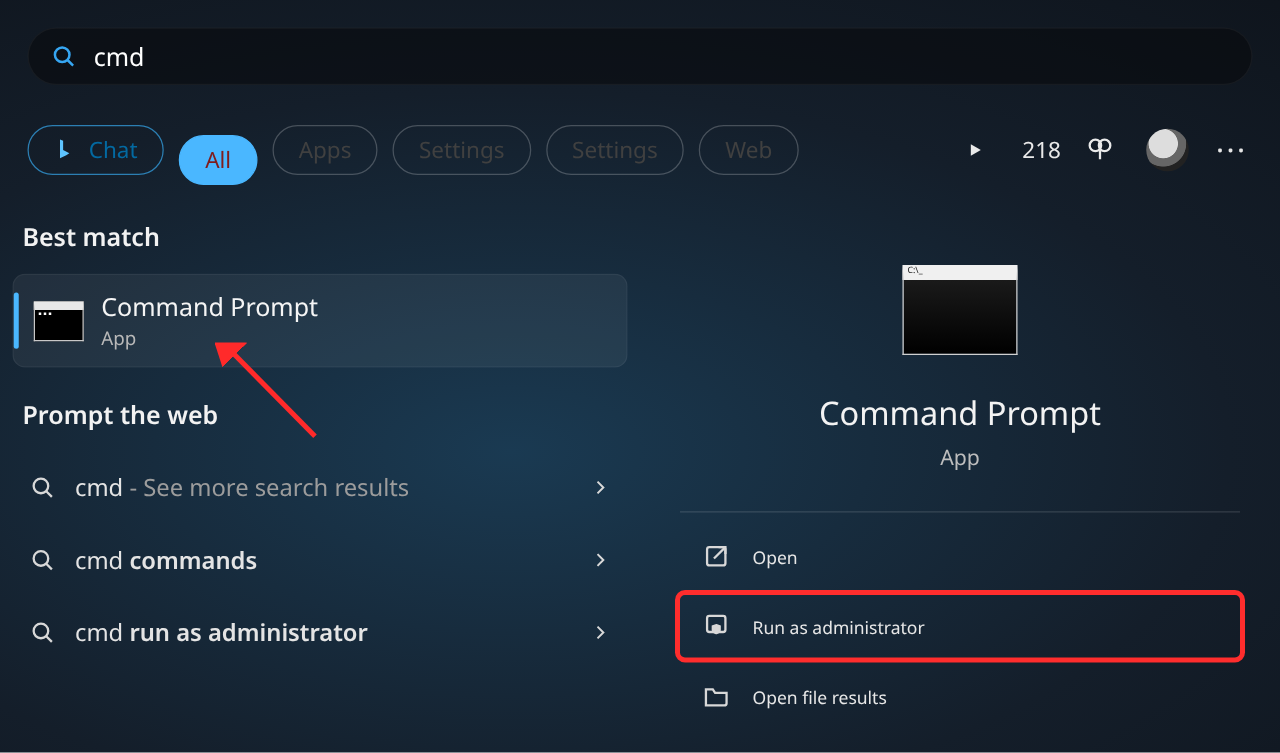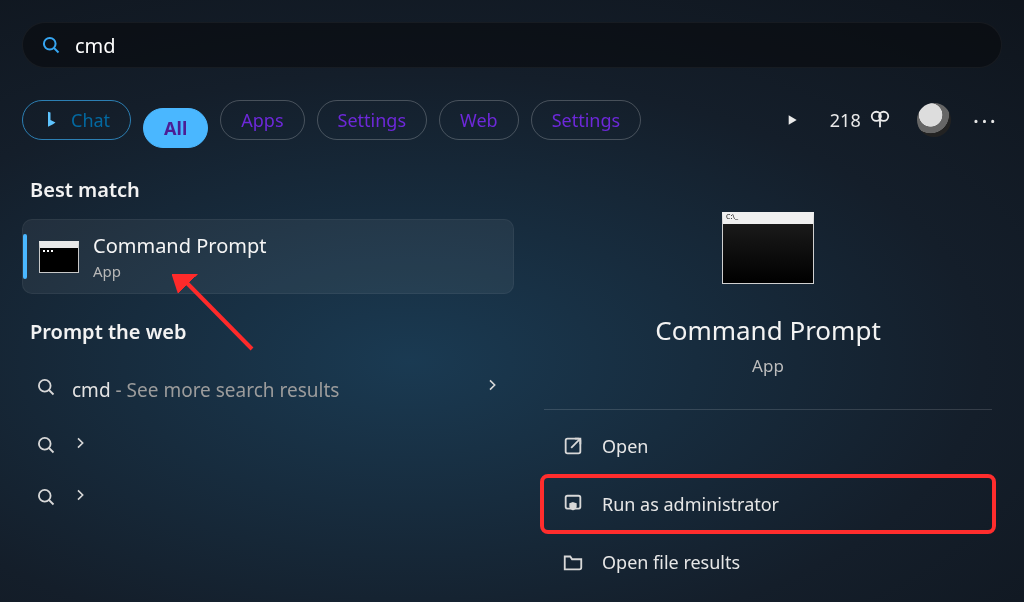--- a/index.html
+++ b/index.html
@@ -36,39 +36,39 @@
     gap: 12px;
   }
   .pill {
     height: 40px;
     display: inline-flex;
     align-items: center;
     gap: 8px;
     padding: 0 20px;
     border-radius: 22px;
     font-size: 18px;
-    color: #6d28d9;
+    color: #404040;
     border: 1.5px solid rgba(255,255,255,0.22);
     cursor: pointer;
     user-select: none;
   }
   .pill.chat { color:#0369a1; border-color:#2c7fb3; }
-  .pill.all  { background:#4ab7ff; color:#4c1d95; border-color:#4ab7ff; font-weight:700;margin-top:16px; }
+  .pill.all  { background:#4ab7ff; color:#7f1d1d; border-color:#4ab7ff; font-weight:400;margin-top:16px; }
   .spacer { flex: 1; }
   .play-icon { padding: 0 10px; }
-  .points { display:flex; align-items:center; gap:8px; font-size:18px; color:#e9e9e9; padding:0 8px;text-align:center; }
+  .points { display:flex; align-items:center; gap:20px; font-size:18px; color:#e9e9e9; padding:0 8px;text-align:center; }
   .avatar {
     width:34px; height:34px; border-radius:50%;
     background: radial-gradient(circle at 40% 35%, #ddd 0 38%, #666 40% 60%, #222 62%);
     margin:0 6px;
   }
   .more-dots { font-size:24px; letter-spacing:2px; color:#e6e6e6; padding:0 4px; cursor:pointer; }
 
   
-  .left-col { position:absolute; top:172px; left:22px; width:492px; }
+  .left-col { position:absolute; top:172px; left:10px; width:492px; }
   .right-col { position:absolute; top:172px; left:534px; right:22px; bottom:0; }
 
   .section-heading { font-size:20px; font-weight:600; color:#f2f2f2; margin:4px 8px 16px; }
 
   
   .best-card {
     background: rgba(255,255,255,0.06);
     border: 1px solid rgba(255,255,255,0.05);
     border-radius: 10px;
     display:flex; align-items:center;
@@ -85,21 +85,21 @@
     width:40px; height:32px; background:#000;
     border:1px solid #c8c8c8; border-top:7px solid #e8e8e8;
     position:relative;
   }
   .cmd-thumb-sm::after{ content:""; position:absolute; left:3px; top:2px; width:2px; height:2px; background:#fff; box-shadow:4px 0 #fff, 8px 0 #fff; }
   .best-title { font-size:20px; color:#f5f5f5; }
   .best-sub   { font-size:15px; color:#b8b8b8; margin-top:2px; }
 
   
   .web-item {
-    display:flex; gap:16px;
+    display:flex; align-items:center; gap:16px;
     padding: 16px 14px;
     border-radius:8px;
     cursor:pointer;
   }
   .web-item .txt { font-size:19px; color:#e4e4e4; flex:1; }
   .web-item .txt .muted { color:#9c9c9c; }
   .web-item .txt .bold  { font-weight:600; }
   .web-item .chev { width:16px; height:16px; }
 
   
@@ -112,25 +112,25 @@
     border:1px solid #d0d0d0; border-top:12px solid #f0f0f0;
     position:relative;
   }
   .cmd-thumb-lg::after{ content:"C:\\_"; position:absolute; left:0; top:-12px; font-size:7px; color:#111; padding-left:3px;}
   .preview-title { margin-top:28px; font-size:26px; color:#f3f3f3; }
   .preview-sub   { margin-top:6px; font-size:17px; color:#bdbdbd; }
 
   .hr { height:1px; background:rgba(255,255,255,0.14); margin:32px 10px 8px; }
 
   .action {
-    display:flex; align-items:center; gap:18px;
+    display:flex; align-items:flex-end; gap:18px;
     padding: 16px 20px;
     margin: 2px 8px;
     border-radius:6px;
-    font-size:18px; color:#e7e7e7;
+    font-size:14px; color:#e7e7e7;
     cursor:pointer;
   }
   .action.highlight {
     outline: 4px solid #ff2d2d;
     outline-offset: -2px;
   }
   .action .ico { width:22px; height:22px; display:flex; align-items:center; justify-content:center; }
 
   
   .arrow-anno {
@@ -169,24 +169,24 @@
   <div class="pill all">
     <span>All</span>
   </div>
   <div class="pill">
     <span>Apps</span>
   </div>
   <div class="pill">
     <span>Settings</span>
   </div>
   <div class="pill">
+    <span>Settings</span>
+  </div>
+  <div class="pill">
     <span>Web</span>
-  </div>
-  <div class="pill">
-    <span>Settings</span>
   </div>
 
   <span class="spacer"></span>
 
   <span class="play-icon">
     <svg width="16" height="16" viewBox="0 0 24 24">
         <path fill="#eaeaea" d="M7 5v14l12-7z"></path>
       </svg>
   </span>
 
@@ -235,33 +235,39 @@
     </span>
   </div>
 
   <div class="web-item">
     <span>
       <svg width="20" height="20" viewBox="0 0 24 24" fill="none" class="stroke-muted" stroke-width="2.2">
           <circle cx="10.5" cy="10.5" r="7"></circle>
           <line x1="21" y1="21" x2="15.6" y2="15.6"></line>
         </svg>
     </span>
+    <span class="txt">
+      <span>cmd </span><span class="muted"></span><span class="bold">commands</span>
+    </span>
     <span class="chev">
       <svg viewBox="0 0 24 24" fill="none" class="stroke-muted" stroke-width="2.4">
           <polyline points="9 5 16 12 9 19"></polyline>
         </svg>
     </span>
   </div>
 
   <div class="web-item">
     <span>
       <svg width="20" height="20" viewBox="0 0 24 24" fill="none" class="stroke-muted" stroke-width="2.2">
           <circle cx="10.5" cy="10.5" r="7"></circle>
           <line x1="21" y1="21" x2="15.6" y2="15.6"></line>
         </svg>
+    </span>
+    <span class="txt">
+      <span>cmd </span><span class="muted"></span><span class="bold">run as administrator</span>
     </span>
     <span class="chev">
       <svg viewBox="0 0 24 24" fill="none" class="stroke-muted" stroke-width="2.4">
           <polyline points="9 5 16 12 9 19"></polyline>
         </svg>
     </span>
   </div>
 </div>
 
 <div class="right-col">

